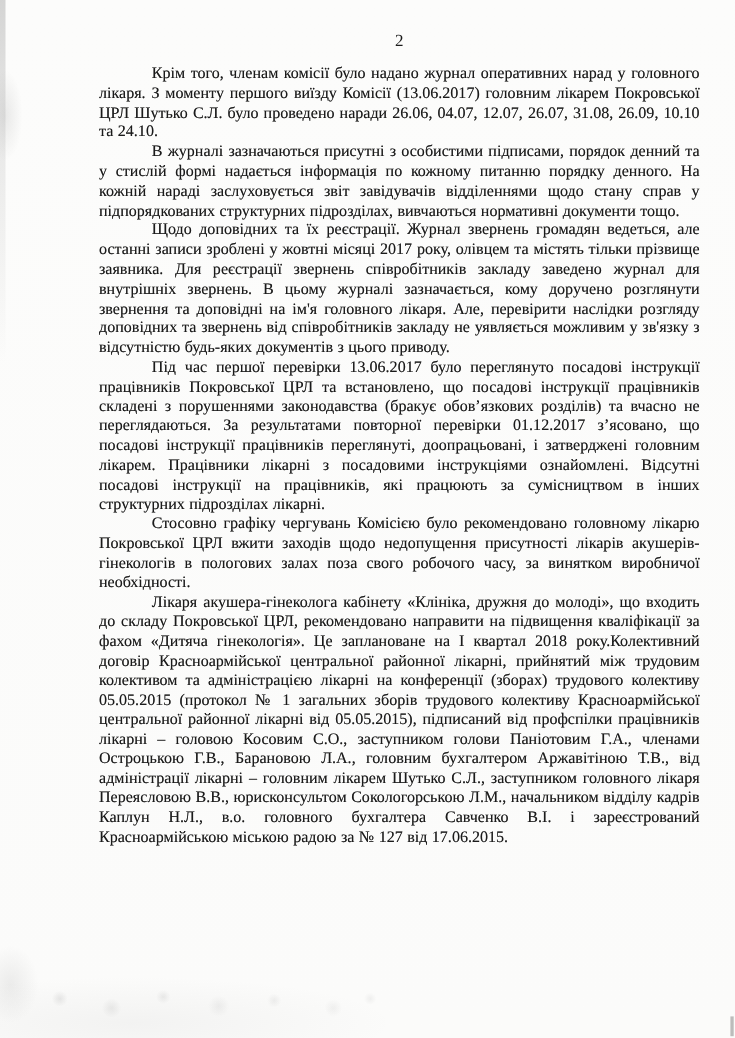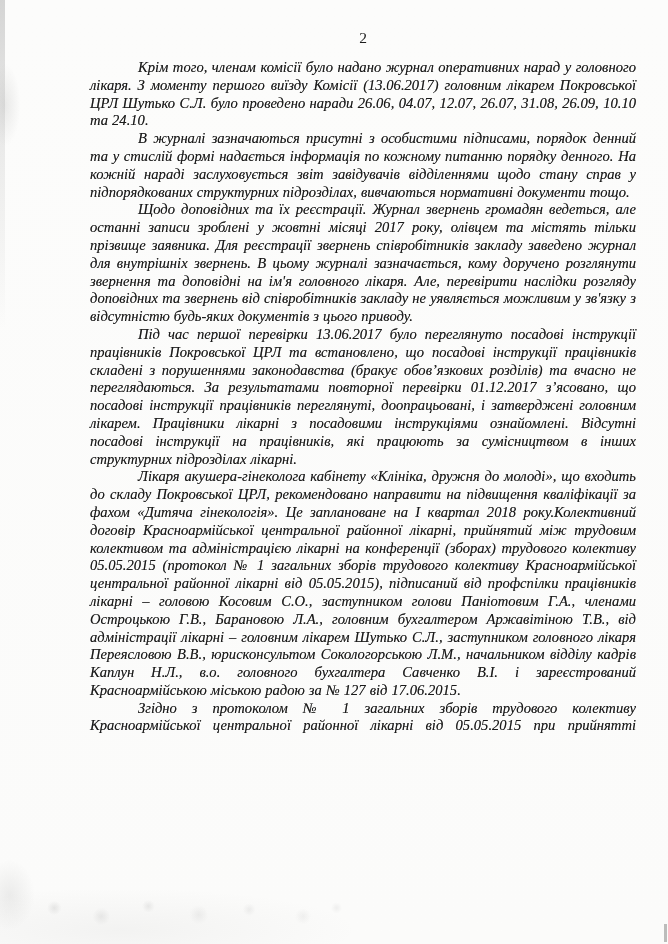--- a/index.html
+++ b/index.html
@@ -32,21 +32,20 @@
   }
   .doc-body {
     position: absolute;
     top: 59px;
     left: 90px;
     width: 546px;
     color: #1b1b1b;
     font-size: 14.6px;
     line-height: 17.8px;
     text-shadow: 0 0 0.4px rgba(20,20,20,0.55);
-    font-style: italic;
   }
   .para {
     margin: 0;
     text-align: justify;
     text-indent: 48px;
     word-spacing: 0.4px;
   }
   .para.cont {
     text-align-last: justify;
   }
@@ -96,22 +95,22 @@
 <body>
 
 <div class="page">
   <div class="page-number">2</div>
 
   <div class="doc-body">
       <p class="para">Крім того, членам комісії було надано журнал оперативних нарад у головного лікаря. З моменту першого виїзду Комісії (13.06.2017) головним лікарем Покровської ЦРЛ Шутько С.Л. було проведено наради 26.06, 04.07, 12.07, 26.07, 31.08, 26.09, 10.10 та 24.10.</p>
       <p class="para">В журналі зазначаються присутні з особистими підписами, порядок денний та у стислій формі надається інформація по кожному питанню порядку денного. На кожній нараді заслуховується звіт завідувачів відділеннями щодо стану справ у підпорядкованих структурних підрозділах, вивчаються нормативні документи тощо.</p>
       <p class="para">Щодо доповідних та їх реєстрації. Журнал звернень громадян ведеться, але останні записи зроблені у жовтні місяці 2017 року, олівцем та містять тільки прізвище заявника. Для реєстрації звернень співробітників закладу заведено журнал для внутрішніх звернень. В цьому журналі зазначається, кому доручено розглянути звернення та доповідні на ім'я головного лікаря. Але, перевірити наслідки розгляду доповідних та звернень від співробітників закладу не уявляється можливим у зв'язку з відсутністю будь-яких документів з цього приводу.</p>
       <p class="para">Під час першої перевірки 13.06.2017 було переглянуто посадові інструкції працівників Покровської ЦРЛ та встановлено, що посадові інструкції працівників складені з порушеннями законодавства (бракує обов’язкових розділів) та вчасно не переглядаються. За результатами повторної перевірки 01.12.2017 з’ясовано, що посадові інструкції працівників переглянуті, доопрацьовані, і затверджені головним лікарем. Працівники лікарні з посадовими інструкціями ознайомлені. Відсутні посадові інструкції на працівників, які працюють за сумісництвом в інших структурних підрозділах лікарні.</p>
+      <p class="para">Стосовно графіку чергувань Комісією було рекомендовано головному лікарю Покровської ЦРЛ вжити заходів щодо недопущення присутності лікарів акушерів-гінекологів в пологових залах поза свого робочого часу, за винятком виробничої необхідності.</p>
       <p class="para">Лікаря акушера-гінеколога кабінету «Клініка, дружня до молоді», що входить до складу Покровської ЦРЛ, рекомендовано направити на підвищення кваліфікації за фахом «Дитяча гінекологія». Це заплановане на І квартал 2018 року.Колективний договір Красноармійської центральної районної лікарні, прийнятий між трудовим колективом та адміністрацією лікарні на конференції (зборах) трудового колективу 05.05.2015 (протокол № 1 загальних зборів трудового колективу Красноармійської центральної районної лікарні від 05.05.2015), підписаний від профспілки працівників лікарні – головою Косовим С.О., заступником голови Паніотовим Г.А., членами Остроцькою Г.В., Барановою Л.А., головним бухгалтером Аржавітіною Т.В., від адміністрації лікарні – головним лікарем Шутько С.Л., заступником головного лікаря Переясловою В.В., юрисконсультом Сокологорською Л.М., начальником відділу кадрів Каплун Н.Л., в.о. головного бухгалтера Савченко В.І. і зареєстрований Красноармійською міською радою за № 127 від 17.06.2015.</p>
-      <p class="para cont">Згідно з протоколом № 1 загальних зборів трудового колективу Красноармійської центральної районної лікарні від 05.05.2015 при прийнятті</p>
     </div>
 
   <div class="noise noise-left-edge"></div>
   <div class="noise noise-left-blob"></div>
   <div class="noise noise-bottom-wisp"></div>
   <div class="noise noise-bottom-speckle"></div>
   <div class="noise noise-right-dash"></div>
 </div>
 
 </body></html>

